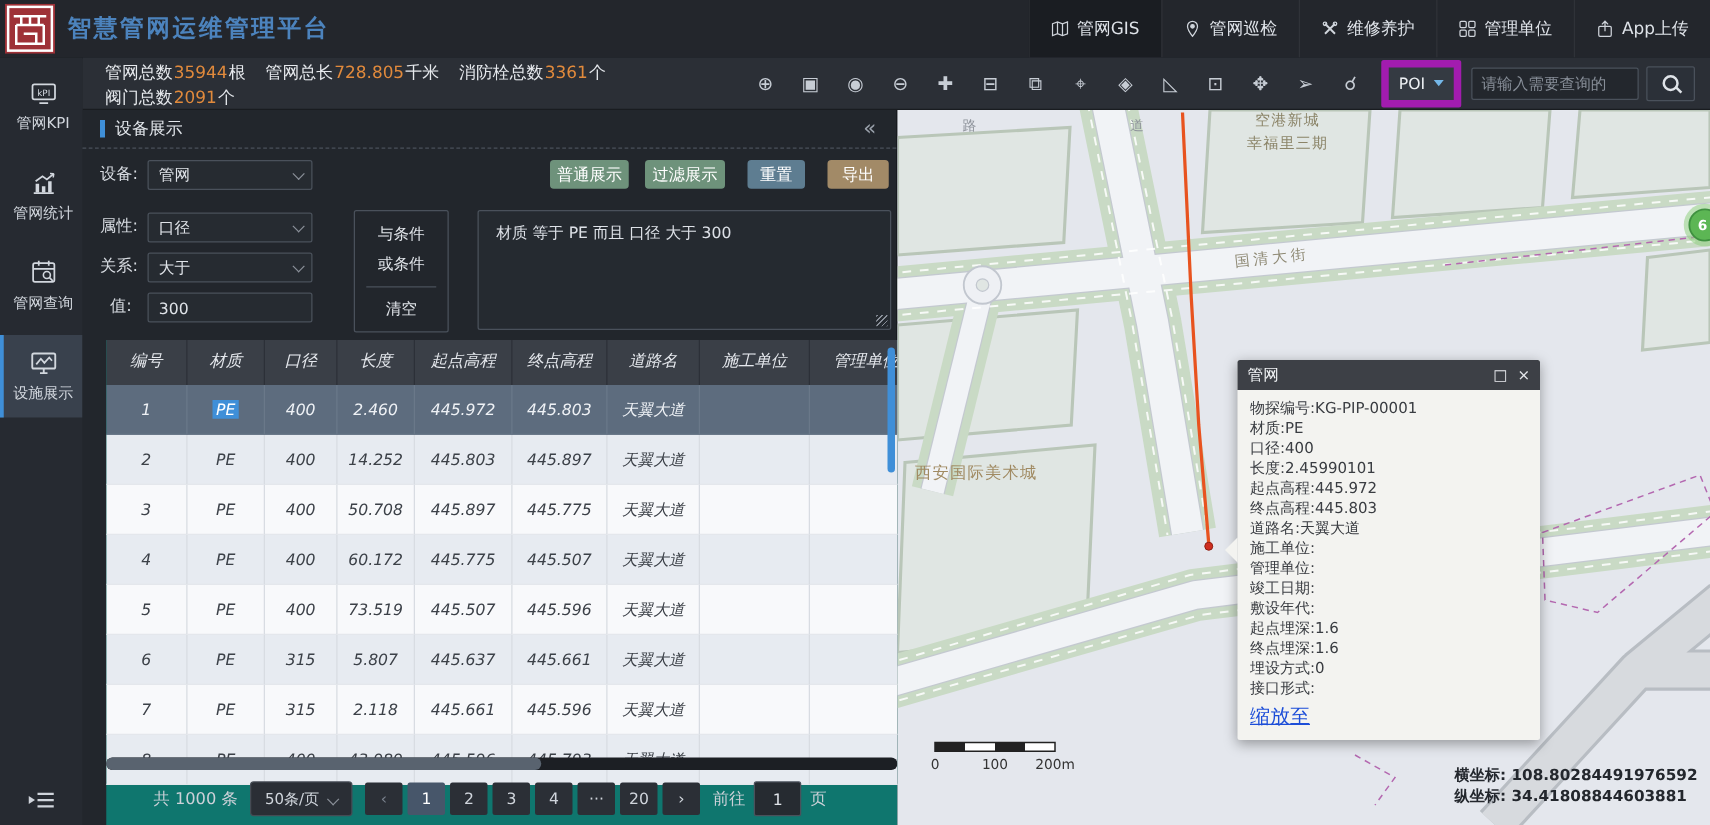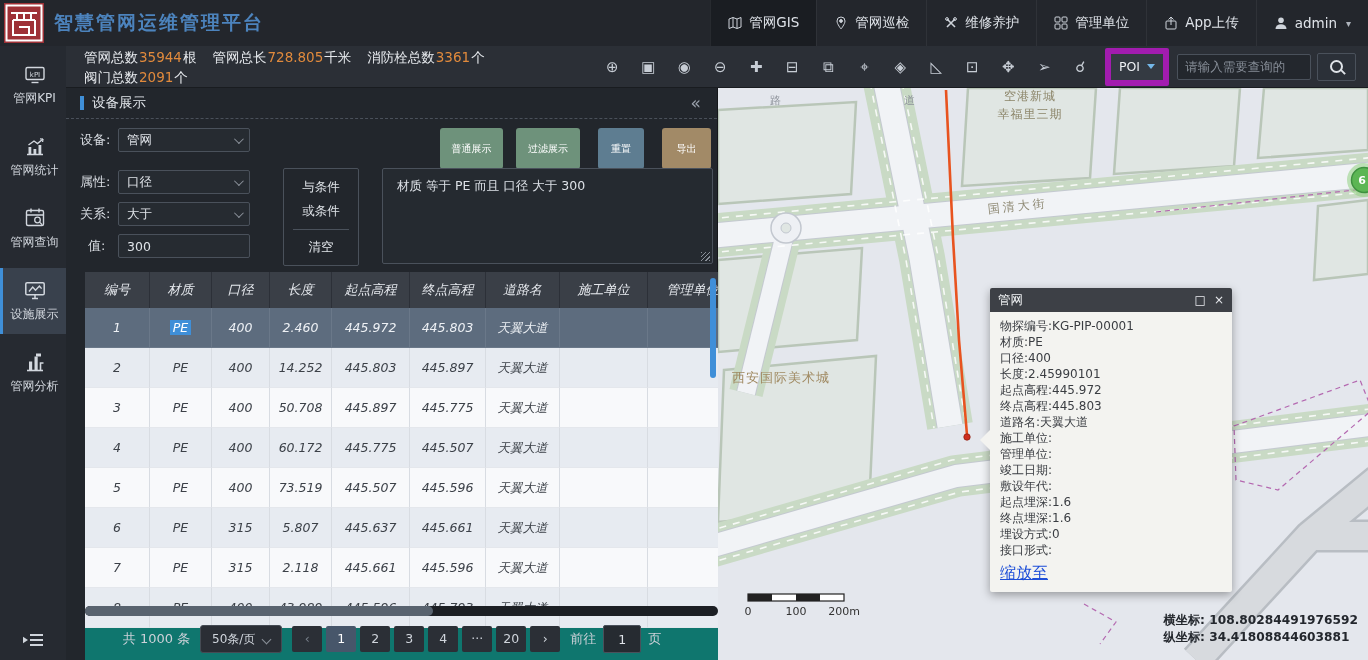--- a/index.html
+++ b/index.html
@@ -43,21 +43,21 @@
   
   #panel{position:absolute;left:66px;top:88px;width:652px;height:572px;background:#22262c;border-right:1px solid #15171a;box-sizing:border-box;}
   #panelhead{position:absolute;left:0;top:0;width:100%;height:30px;border-bottom:1px dashed #4a505a;display:flex;align-items:center;}
   #panelmark{width:4px;height:14px;background:#3f8fd8;margin:0 8px 0 14px;}
   #paneltitle{font-size:13.5px;color:#e2e6eb;}
   #panelcollapse{margin-left:auto;margin-right:16px;color:#9aa1ab;font-size:17px;cursor:pointer;line-height:1;}
   .f-label{position:absolute;font-size:13px;color:#d8dce2;line-height:24px;}
   .f-select,.f-input{position:absolute;width:132px;height:24px;background:#262b31;border:1px solid #4a515b;border-radius:2px;box-sizing:border-box;color:#dfe3e8;font-size:12.5px;display:flex;align-items:center;padding:0 8px;cursor:pointer;}
   .f-select .chev{margin-left:auto;width:6px;height:6px;border-right:1.5px solid #8a9099;border-bottom:1.5px solid #8a9099;transform:rotate(45deg) translateY(-2px);}
   input.f-input{display:block;padding:0 8px;font-family:inherit;cursor:text;}
-  .act-btn{position:absolute;height:41px;border:none;border-radius:3px;color:#fff;font-size:10px;cursor:pointer;font-family:inherit;padding:2px;}
+  .act-btn{position:absolute;height:23px;border:none;border-radius:3px;color:#fff;font-size:13px;cursor:pointer;font-family:inherit;padding:2px;}
   #condbox{position:absolute;left:217px;top:80px;width:74px;height:96px;border:1px solid #4a515b;border-radius:2px;display:flex;flex-direction:column;align-items:center;justify-content:space-evenly;}
   .cond-btn{font-size:12.5px;color:#e0e4e9;cursor:pointer;line-height:1;}
   .cond-div{width:56px;border-top:1px solid #4a515b;}
   #exprbox{position:absolute;left:316px;top:80px;width:331px;height:96px;border:1px solid #4a515b;background:#252a30;border-radius:2px;box-sizing:border-box;color:#dde1e7;font-size:12.5px;padding:8px 14px;line-height:1.5;}
   #exprbox::after{content:"";position:absolute;right:2px;bottom:2px;width:9px;height:9px;background:repeating-linear-gradient(135deg,#8a9099 0 1px,transparent 1px 3px);}
 
   
   #tablebox{position:absolute;left:19px;top:184px;width:633px;height:432px;overflow:hidden;background:#0f766e;font-style:italic;}
   .t-head{display:flex;height:36px;background:#3a3f47;}
   .th{box-sizing:border-box;height:36px;line-height:36px;text-align:center;font-size:13px;color:#e5e8ed;border-right:1px solid #2c3038;flex:0 0 auto;white-space:nowrap;overflow:hidden;}
@@ -153,30 +153,20 @@
           <span>管理单位</span>
         </div>
         <div class="nav-item">
           <span class="nav-ic">
             <svg viewBox="0 0 14 14" fill="none" stroke="currentColor">
               <rect x="2" y="5" width="10" height="8" rx="1"></rect>
               <path d="M7 9V1M4.5 3.5 7 1l2.5 2.5"></path>
             </svg>
           </span>
           <span>App上传</span>
-        </div>
-        <div class="nav-item">
-          <span class="nav-ic">
-            <svg viewBox="0 0 14 14" fill="currentColor">
-              <circle cx="7" cy="4.2" r="2.8"></circle>
-              <path d="M1.5 13a5.5 4.8 0 0 1 11 0Z"></path>
-            </svg>
-          </span>
-          <span>admin</span>
-          <span class="nav-caret">▾</span>
         </div>
       </nav>
   </div>
 
   <div id="statsbar">
     <span id="statwrap"><span class="stat"><span class="lab">管网总数</span><span class="val">35944</span><span class="unit">根</span></span><span class="stat"><span class="lab">管网总长</span><span class="val">728.805</span><span class="unit">千米</span></span><span class="stat"><span class="lab">消防栓总数</span><span class="val">3361</span><span class="unit">个</span></span><span class="stat"><span class="lab">阀门总数</span><span class="val">2091</span><span class="unit">个</span></span></span>
     <span id="tbicons">
         <span class="tbi">⊕</span>
         <span class="tbi">▣</span>
         <span class="tbi">◉</span>
@@ -233,30 +223,20 @@
           <div class="side-label">管网查询</div>
         </div>
         <div class="side-item active">
           <div class="side-ic"><svg viewBox="0 0 22 22" fill="none" stroke="currentColor">
               <rect x="1.8" y="3.8" width="18.4" height="12" rx="1.3" stroke-width="1.5"></rect>
               <path d="M5 12.5 8.7 8l2.8 3.3L15.4 7l2.2 2.6" stroke-width="1.4"></path>
               <path d="M8 19.5h6M11 15.8v3.7" stroke-width="1.5"></path>
             </svg></div>
           <div class="side-label">设施展示</div>
         </div>
-        <div class="side-item">
-          <div class="side-ic"><svg viewBox="0 0 22 22" stroke="currentColor" fill="currentColor">
-              <path d="M3 19.5h16" fill="none" stroke-width="1.6"></path>
-              <rect x="5" y="10.5" width="3.2" height="9" stroke="none"></rect>
-              <rect x="10.5" y="5.5" width="3.2" height="14" stroke="none"></rect>
-              <path d="M16.5 19.5V12h3" fill="none" stroke-width="1.6"></path>
-              <path d="M12 2.5h5v3h-5z" stroke="none"></path>
-            </svg></div>
-          <div class="side-label">管网分析</div>
-        </div>
       </div>
     <div id="side-collapse">
       <svg viewBox="0 0 22 16" stroke="currentColor" fill="none">
         <path d="M8 3h13M8 8h13M8 13h13" stroke-width="1.8"></path>
         <path d="M6 8 1 4.8v6.4Z" fill="currentColor" stroke="none"></path>
       </svg>
     </div>
   </div>
 
   <div id="panel">

